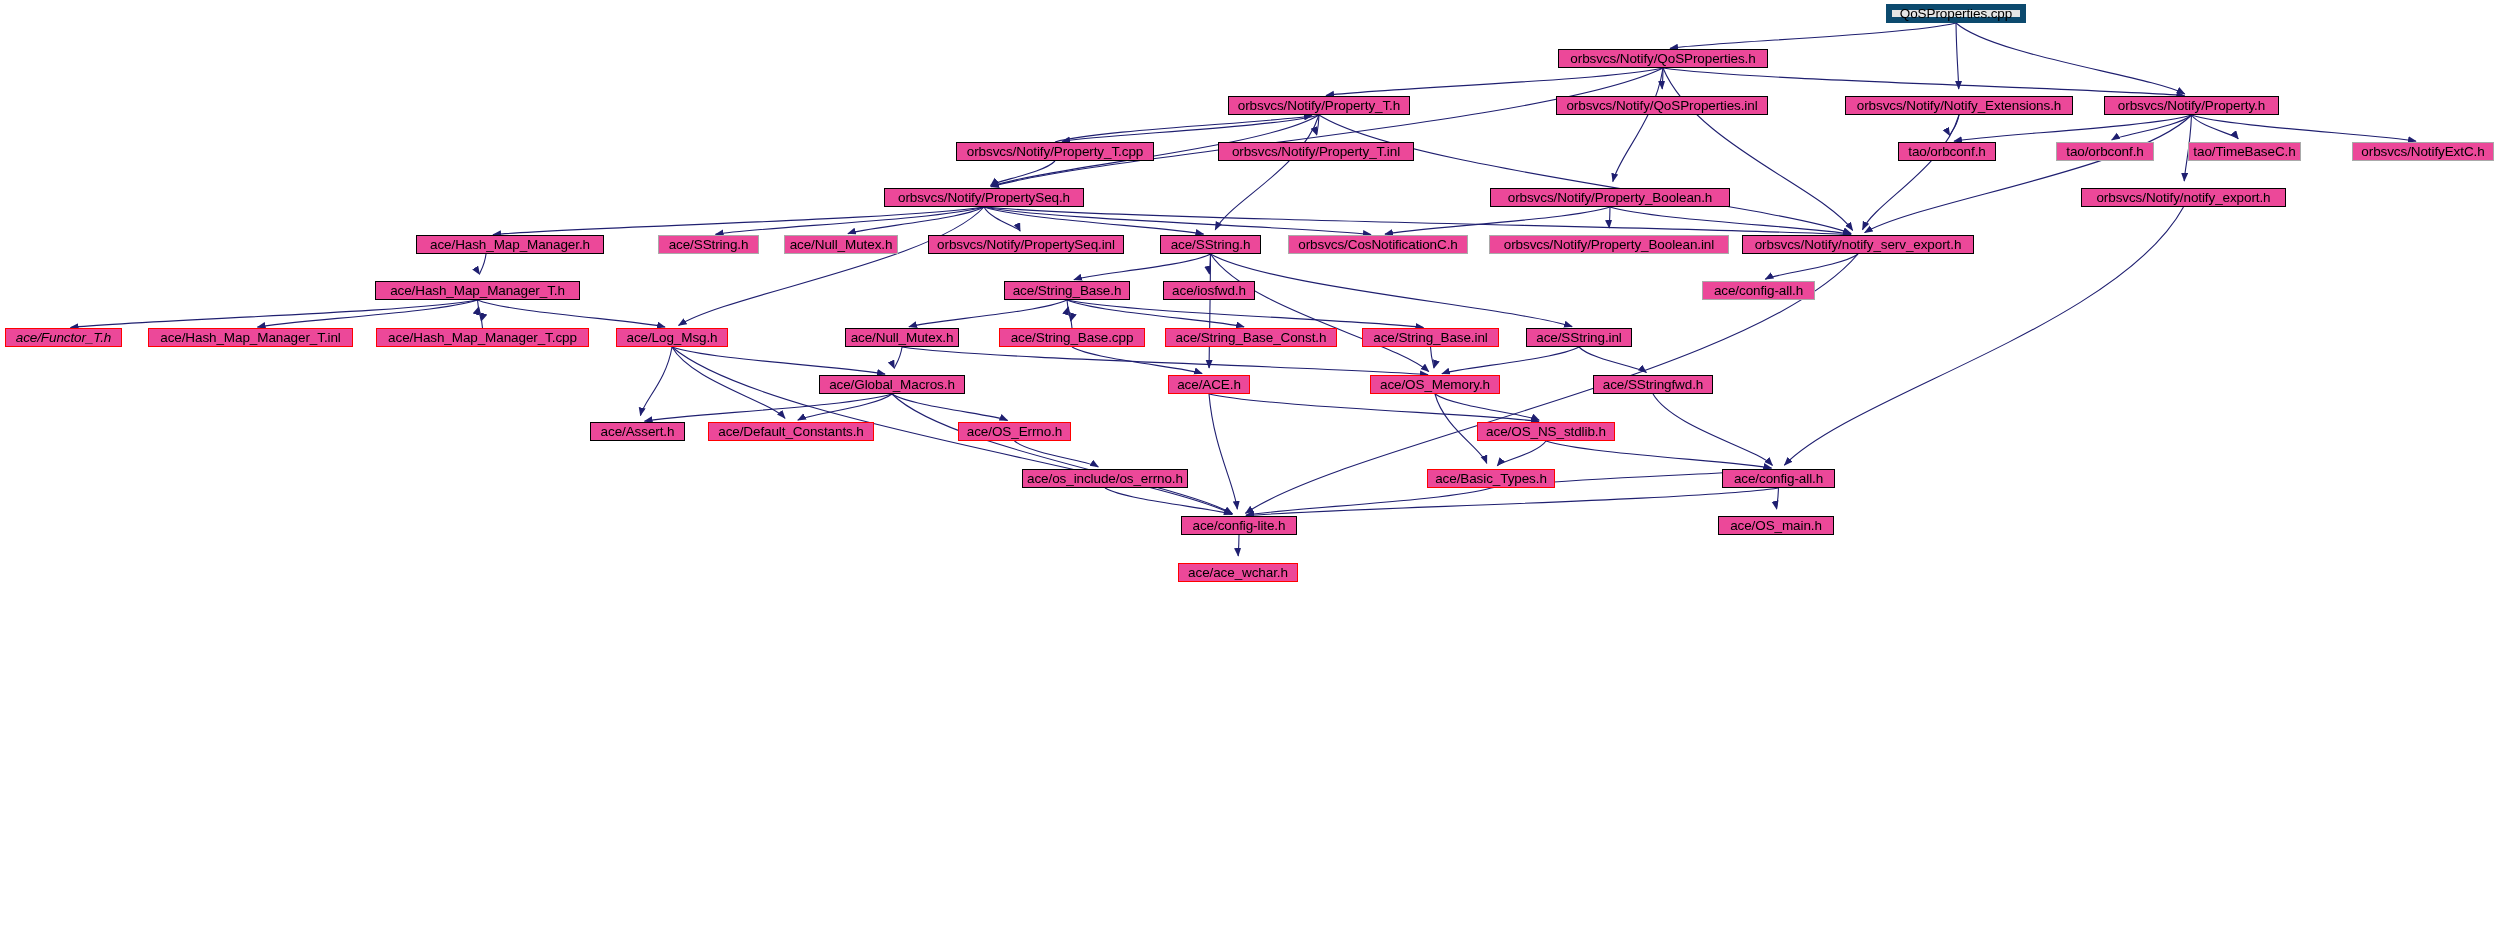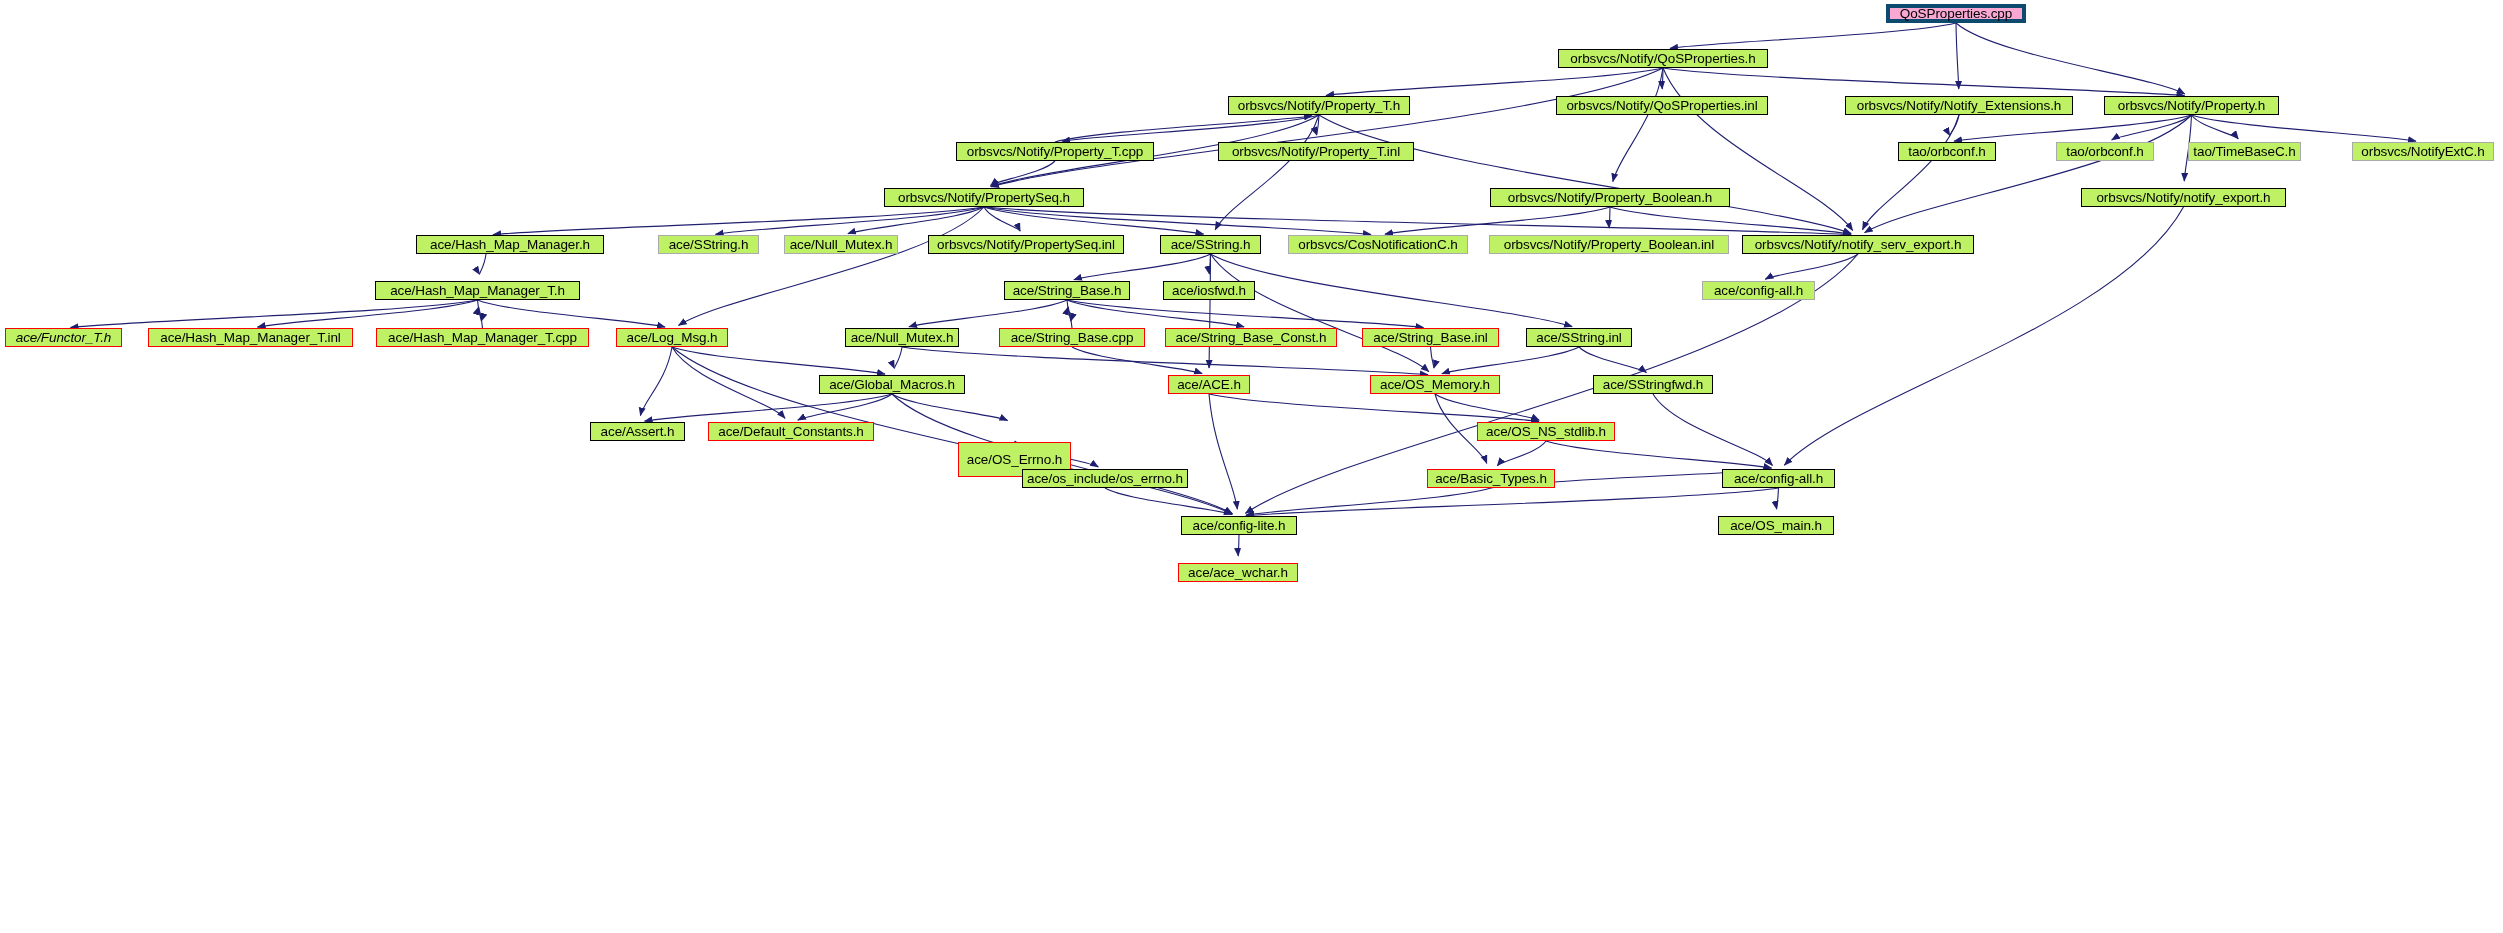--- a/index.html
+++ b/index.html
@@ -22,28 +22,28 @@
   .node{
     position:absolute;
     box-sizing:border-box;
     display:flex;
     align-items:center;
     justify-content:center;
     white-space:nowrap;
     font-size:13.5px;
     line-height:1;
     color:#000000;
-    background:#bef264;
+    background:#ec4899;
     border:1px solid #000000;
     letter-spacing:-0.1px;
     z-index:5;
   }
   .node.root{
-    background:#f9a8d4;
-    border:4px solid #0c4a6e;
+    background:#e5e5e5;
+    border:6px solid #0c4a6e;
   }
   .node.red{ border:1px solid #ff0000; }
   .node.gray{ border:1px solid #aaaaaa; }
   .node.black{ border:1px solid #000000; }
 </style>
 </head>
 <body>
 
 <div id="canvas">
   <svg id="edges" viewBox="0 0 2503 933">
@@ -257,21 +257,21 @@
       </div>
       <div class="node black" style="left: 1593px; top: 375px; width: 120px; height: 19px;">
         <span>ace/SStringfwd.h</span>
       </div>
       <div class="node black" style="left: 590px; top: 422px; width: 95px; height: 19px;">
         <span>ace/Assert.h</span>
       </div>
       <div class="node red" style="left: 708px; top: 422px; width: 166px; height: 19px;">
         <span>ace/Default_Constants.h</span>
       </div>
-      <div class="node red" style="left: 958px; top: 422px; width: 113px; height: 35px; margin-top: 20px;">
+      <div class="node red" style="left: 958px; top: 422px; width: 113px; height: 19px;">
         <span>ace/OS_Errno.h</span>
       </div>
       <div class="node red" style="left: 1477px; top: 422px; width: 138px; height: 19px;">
         <span>ace/OS_NS_stdlib.h</span>
       </div>
       <div class="node black" style="left: 1022px; top: 469px; width: 166px; height: 19px;">
         <span>ace/os_include/os_errno.h</span>
       </div>
       <div class="node red" style="left: 1427px; top: 469px; width: 128px; height: 19px;">
         <span>ace/Basic_Types.h</span>

